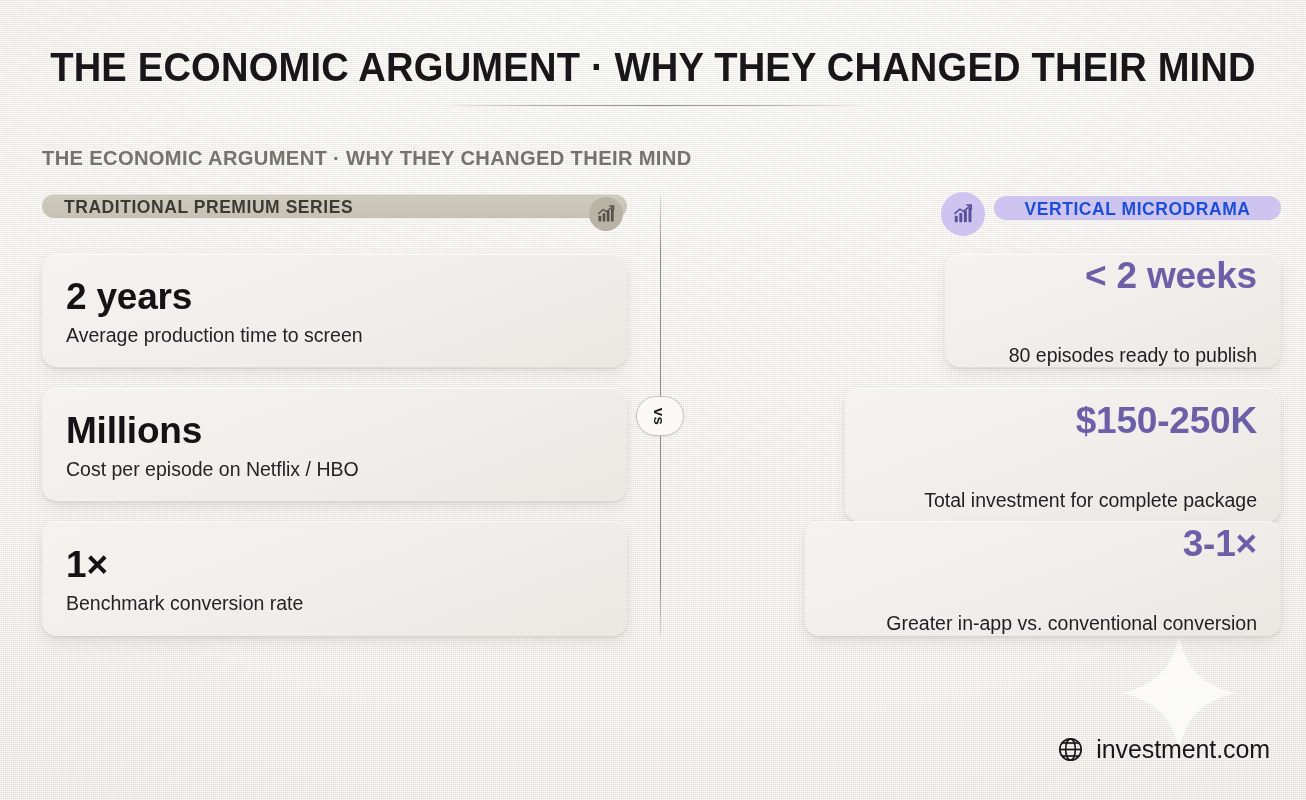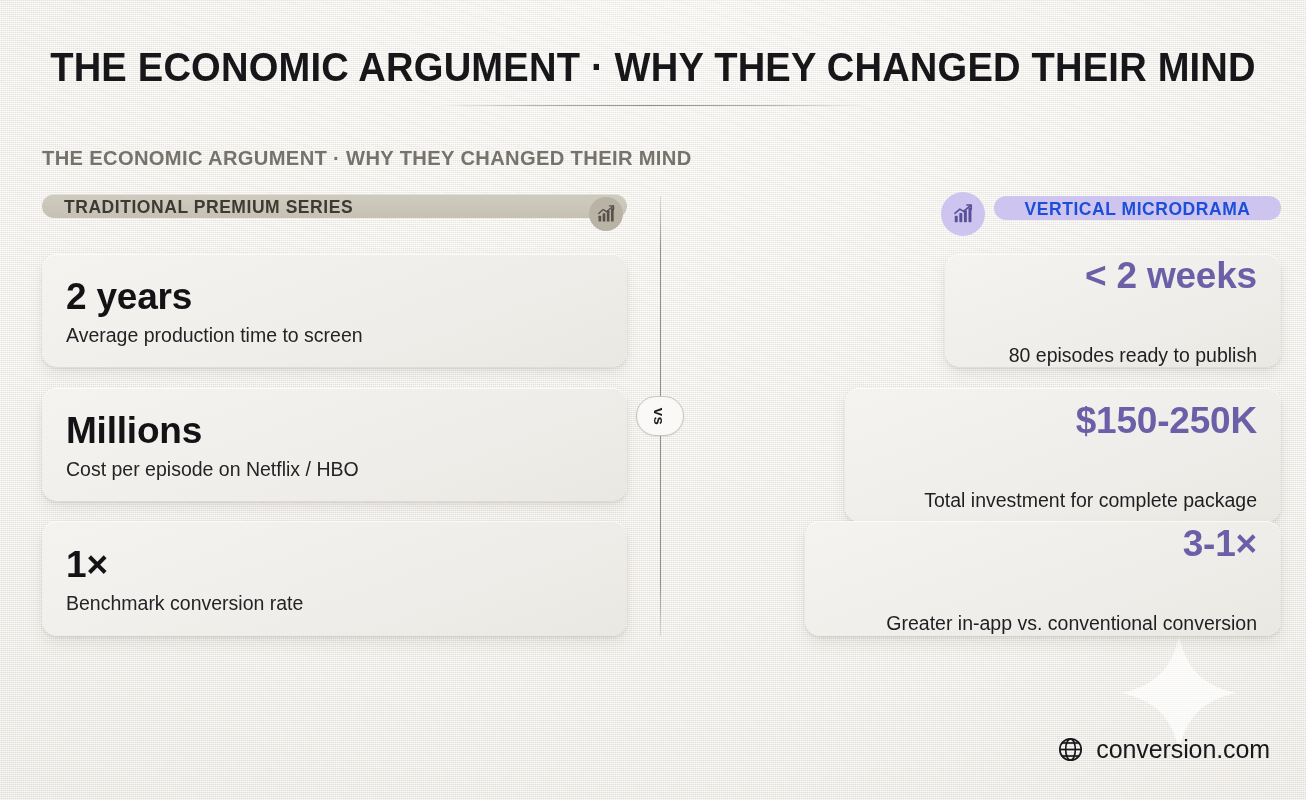--- a/index.html
+++ b/index.html
@@ -358,16 +358,16 @@
   <div class="footer">
     <span>
       <svg class="globe" viewBox="0 0 24 24" fill="none" stroke="#18181b" stroke-width="1.5">
         <circle cx="12" cy="12" r="9.5"></circle>
         <ellipse cx="12" cy="12" rx="4.3" ry="9.5"></ellipse>
         <line x1="2.5" y1="12" x2="21.5" y2="12"></line>
         <line x1="4.3" y1="6.2" x2="19.7" y2="6.2"></line>
         <line x1="4.3" y1="17.8" x2="19.7" y2="17.8"></line>
       </svg>
     </span>
-    <span class="footer-text">conversion.com</span>
+    <span class="footer-text">investment.com</span>
   </div>
 
 </div>
 
 </body></html>

